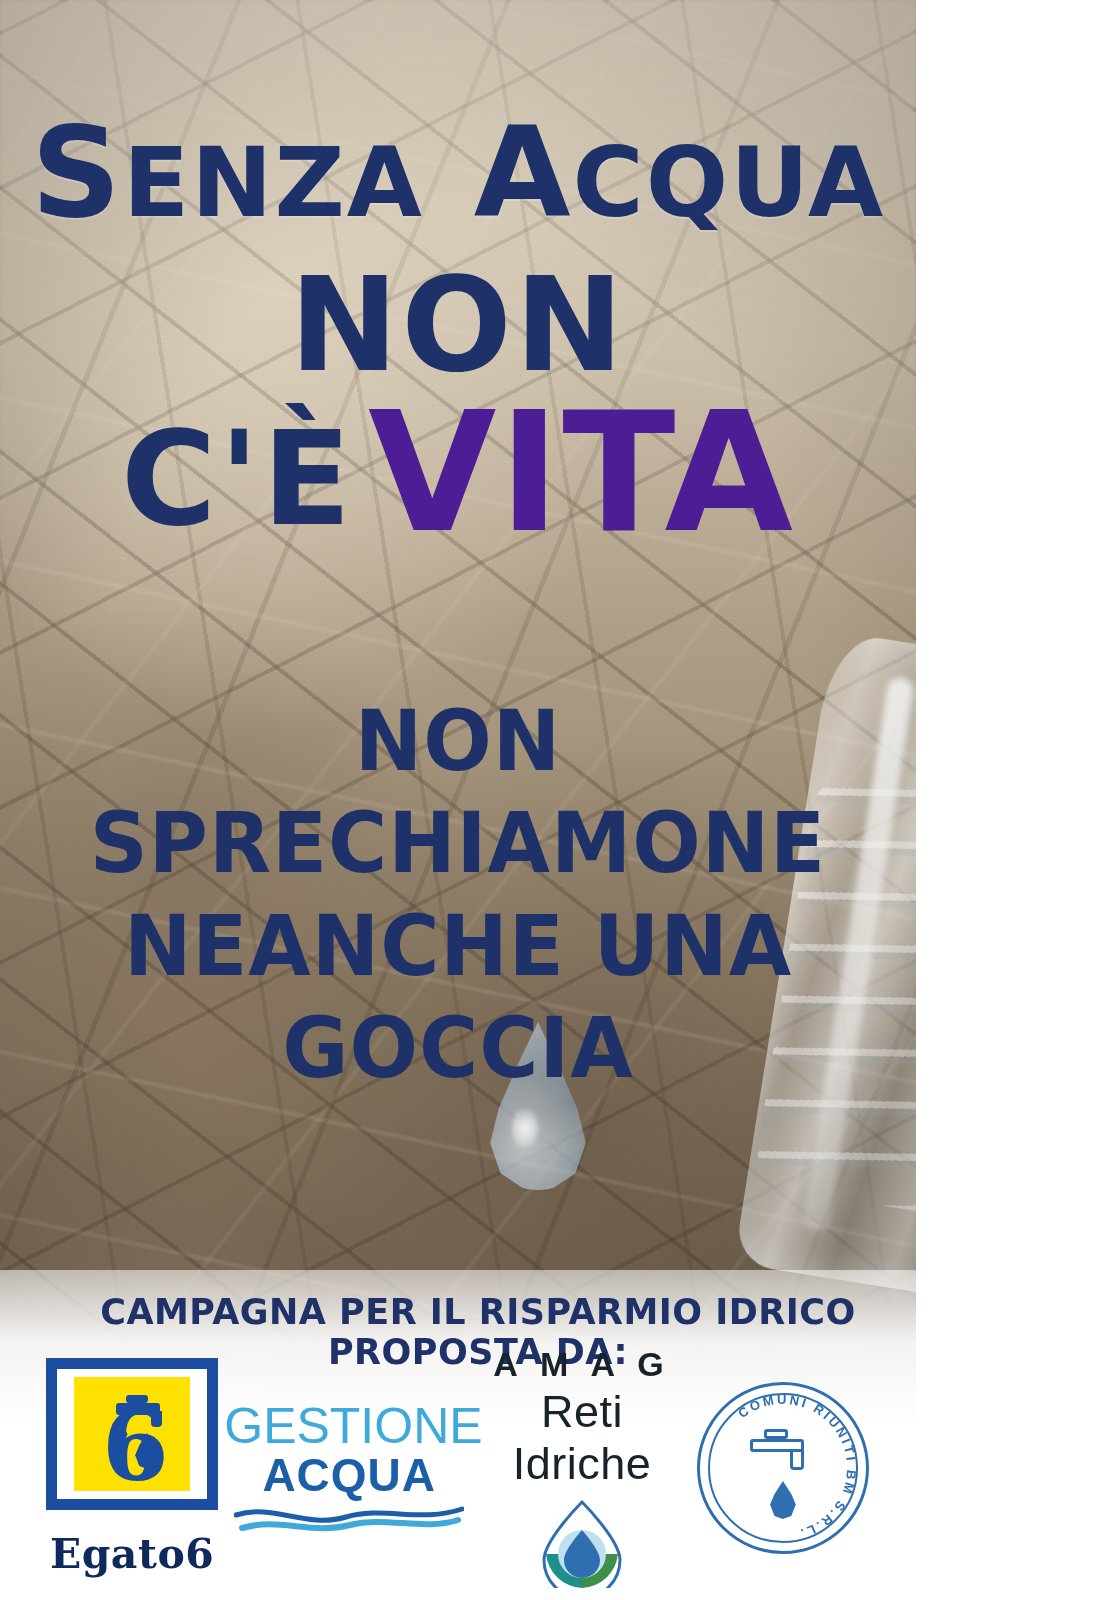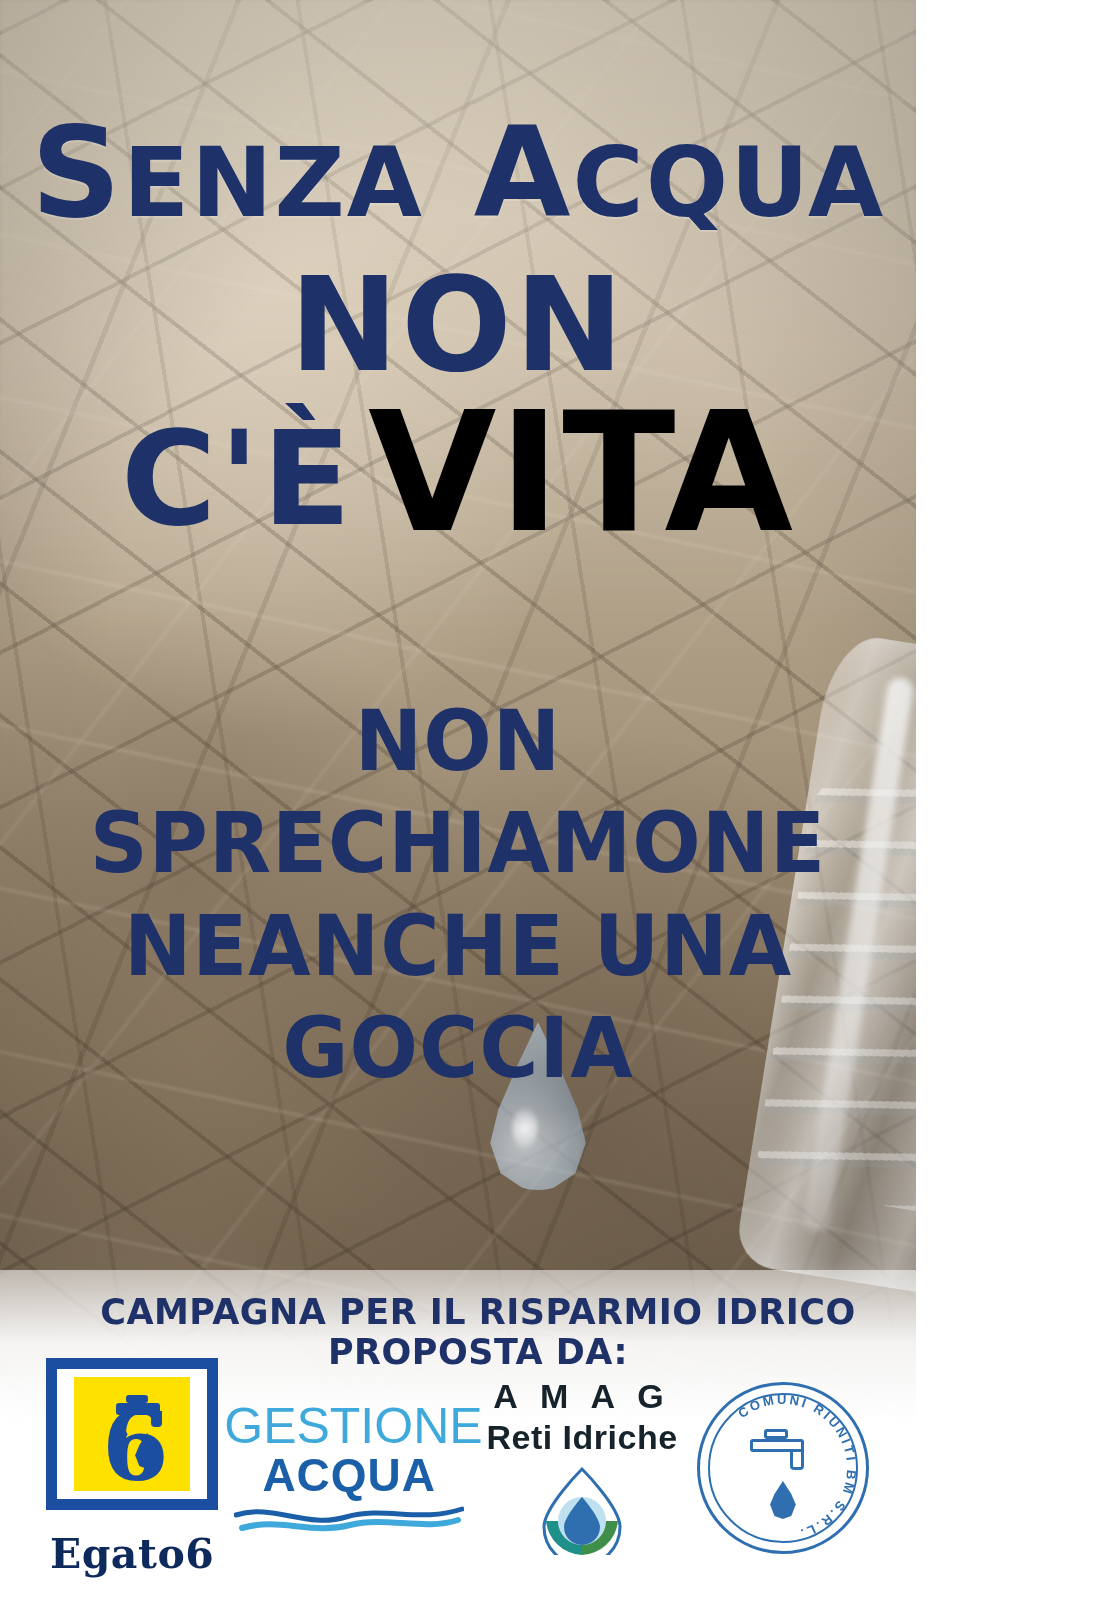--- a/index.html
+++ b/index.html
@@ -174,21 +174,21 @@
     margin-top: 16px;
     font-family: "DejaVu Sans", sans-serif;
     font-weight: 700;
     font-size: 130px;
     line-height: 1.0;
     letter-spacing: 3px;
     color: #1e3269;
     text-transform: uppercase;
   }
   .line2 .vita {
-    color: #000000;
+    color: #4c1d95;
     font-size: 166px;
     letter-spacing: 2px;
     margin-left: 14px;
     vertical-align: -6px;
   }
 
   .sub-wrap {
     position: absolute;
     left: 0; right: 0; top: 690px;
     text-align: center;
@@ -327,22 +327,22 @@
   .logo-amag { width: 220px; text-align: center; }
   .amag-top {
     font-family: "Liberation Sans", sans-serif;
     font-weight: 700;
     font-size: 34px;
     letter-spacing: 7px;
     color: #17232b;
   }
   .amag-sub {
     font-family: "Liberation Sans", sans-serif;
-    font-weight: 700;
-    font-size: 34px;
+    font-weight: 400;
+    font-size: 45px;
     letter-spacing: 0.5px;
     color: #17232b;
     margin-top: 2px;
   }
   .amag-mark { margin-top: 6px; }
 
   
   .logo-comuni { width: 190px; text-align: center; }
   .comuni-circle {
     position: relative;

